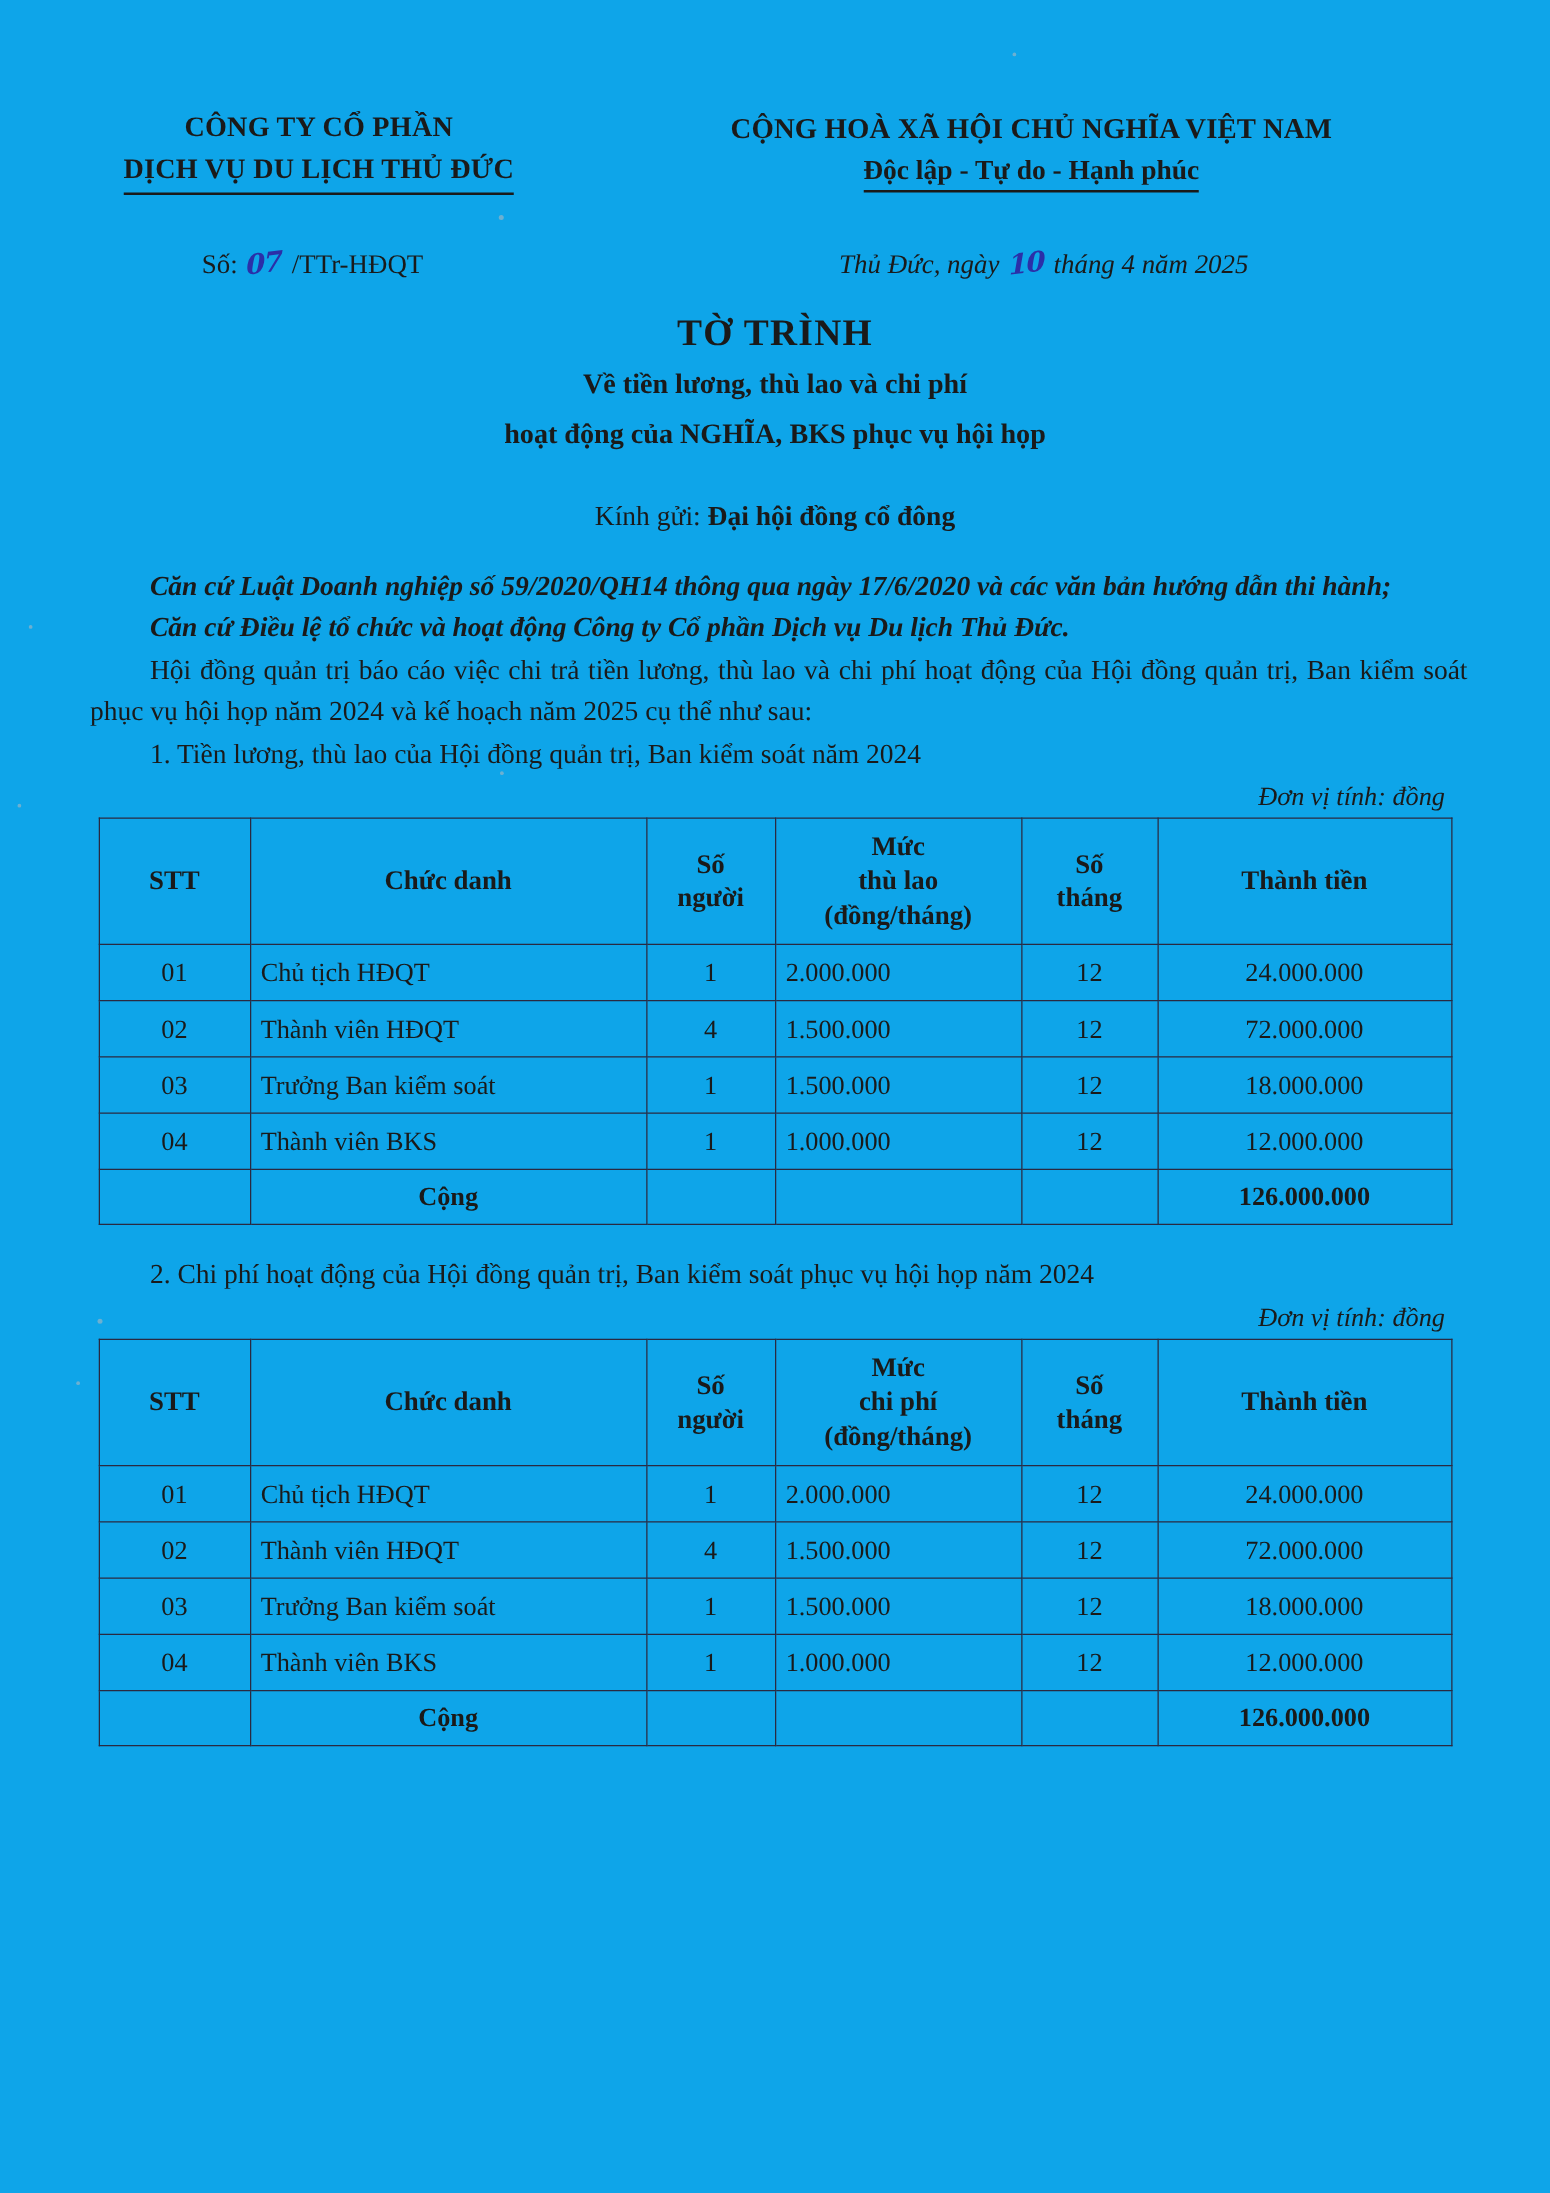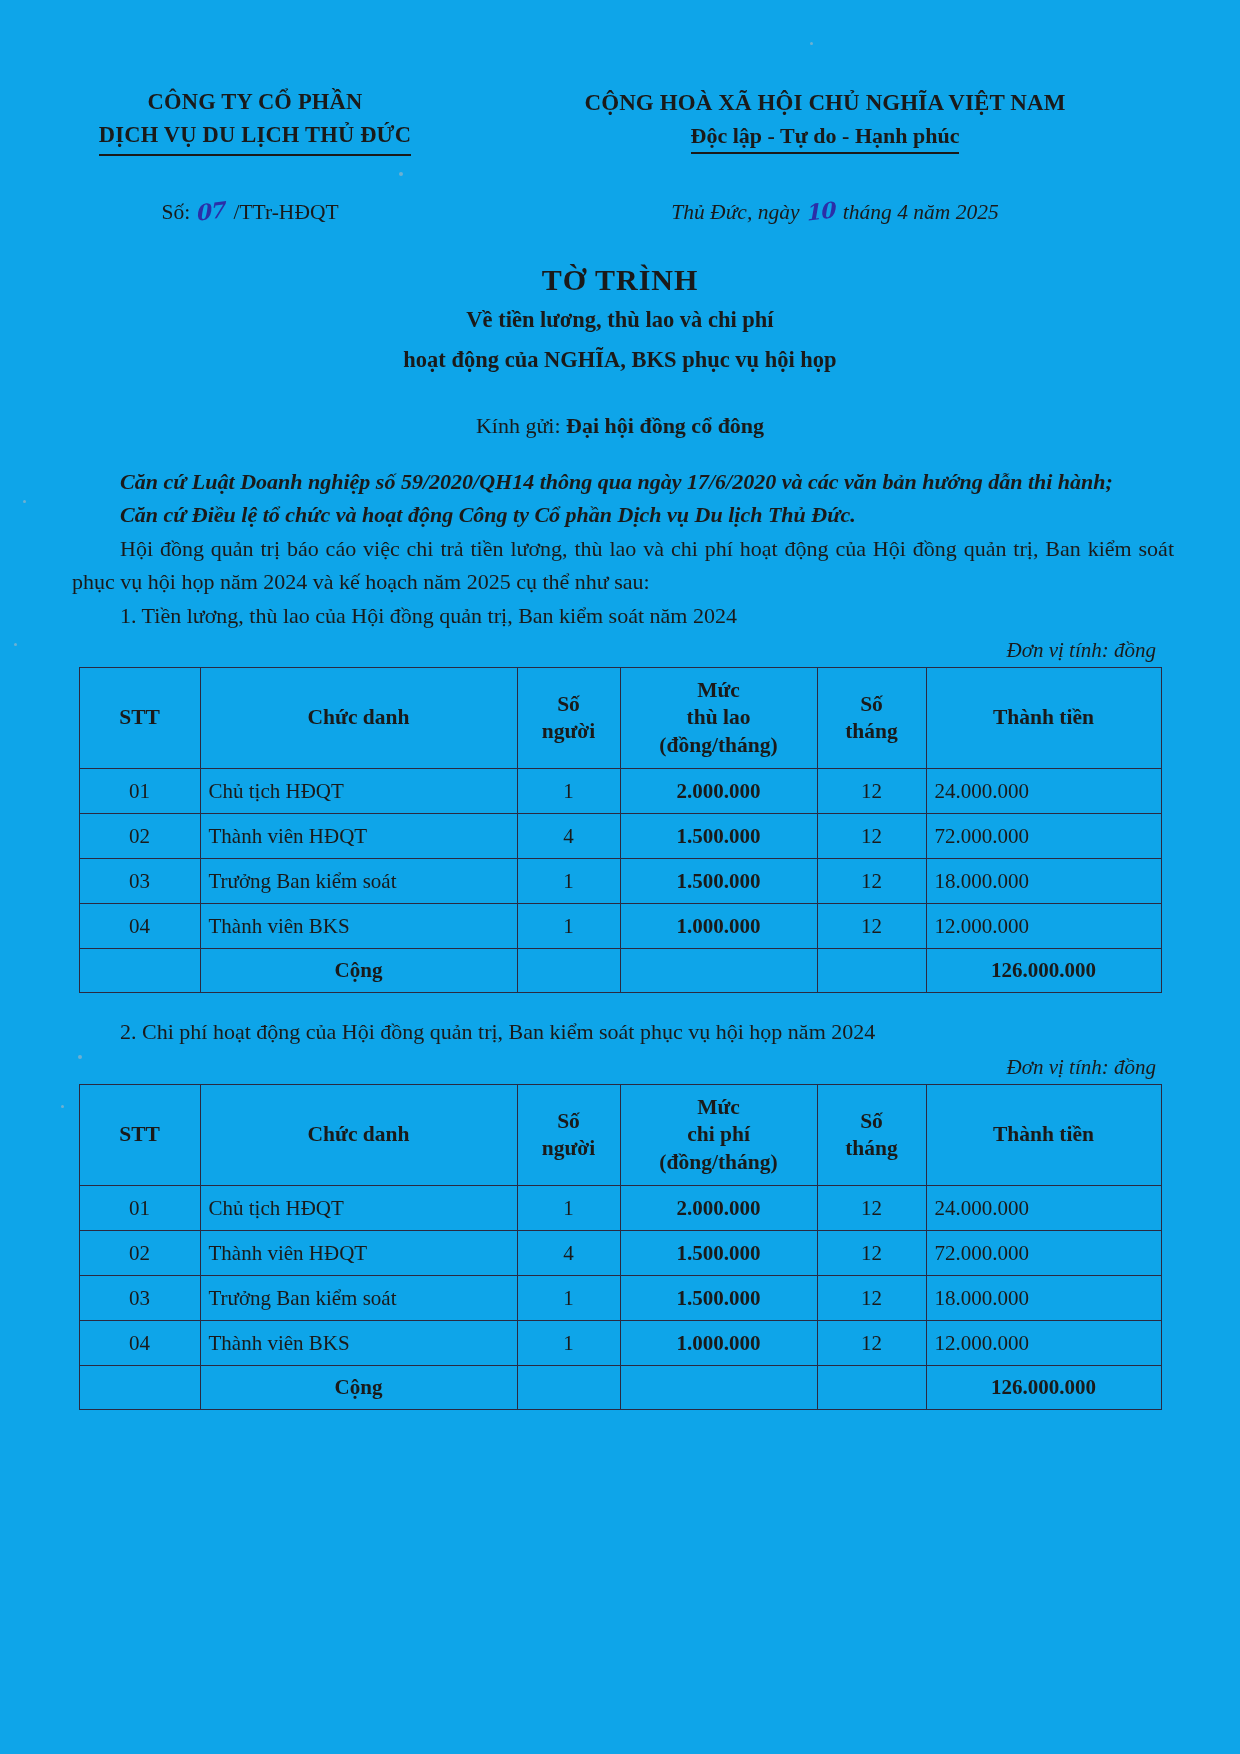--- a/index.html
+++ b/index.html
@@ -94,21 +94,21 @@
     font-style: italic;
     font-weight: bold;
     font-size: 22px;
     letter-spacing: -1px;
     display: inline-block;
     transform: rotate(-7deg) skewX(-6deg);
     padding: 0 2px;
   }
   .title-block {
     text-align: center;
-    margin-top: 38px;
+    margin-top: 26px;
   }
   .doc-title {
     font-weight: bold;
     font-size: 30px;
     letter-spacing: 1px;
   }
   .doc-subtitle {
     font-weight: bold;
     font-size: 22.5px;
     line-height: 1.5;
@@ -157,23 +157,23 @@
   }
   table.t th {
     font-weight: bold;
     text-align: center;
     line-height: 1.28;
     font-size: 21.5px;
   }
   .c-stt { width: 104px; text-align: center; margin-left: 17px; }
   .c-role { width: 300px; }
   .c-num { width: 86px; text-align: center; }
-  .c-rate { width: 180px; text-align: center; font-weight: bold; }
+  .c-rate { width: 180px; text-align: left; }
   .c-month { width: 92px; text-align: center; }
-  .c-total { width: 218px; }
+  .c-total { width: 218px; text-align: center; }
   .row-cell { height: 26px; }
   .sum-label {
     text-align: center;
     font-weight: bold;
   }
   .sum-total {
     text-align: center;
     font-weight: bold;
   }
 </style>

